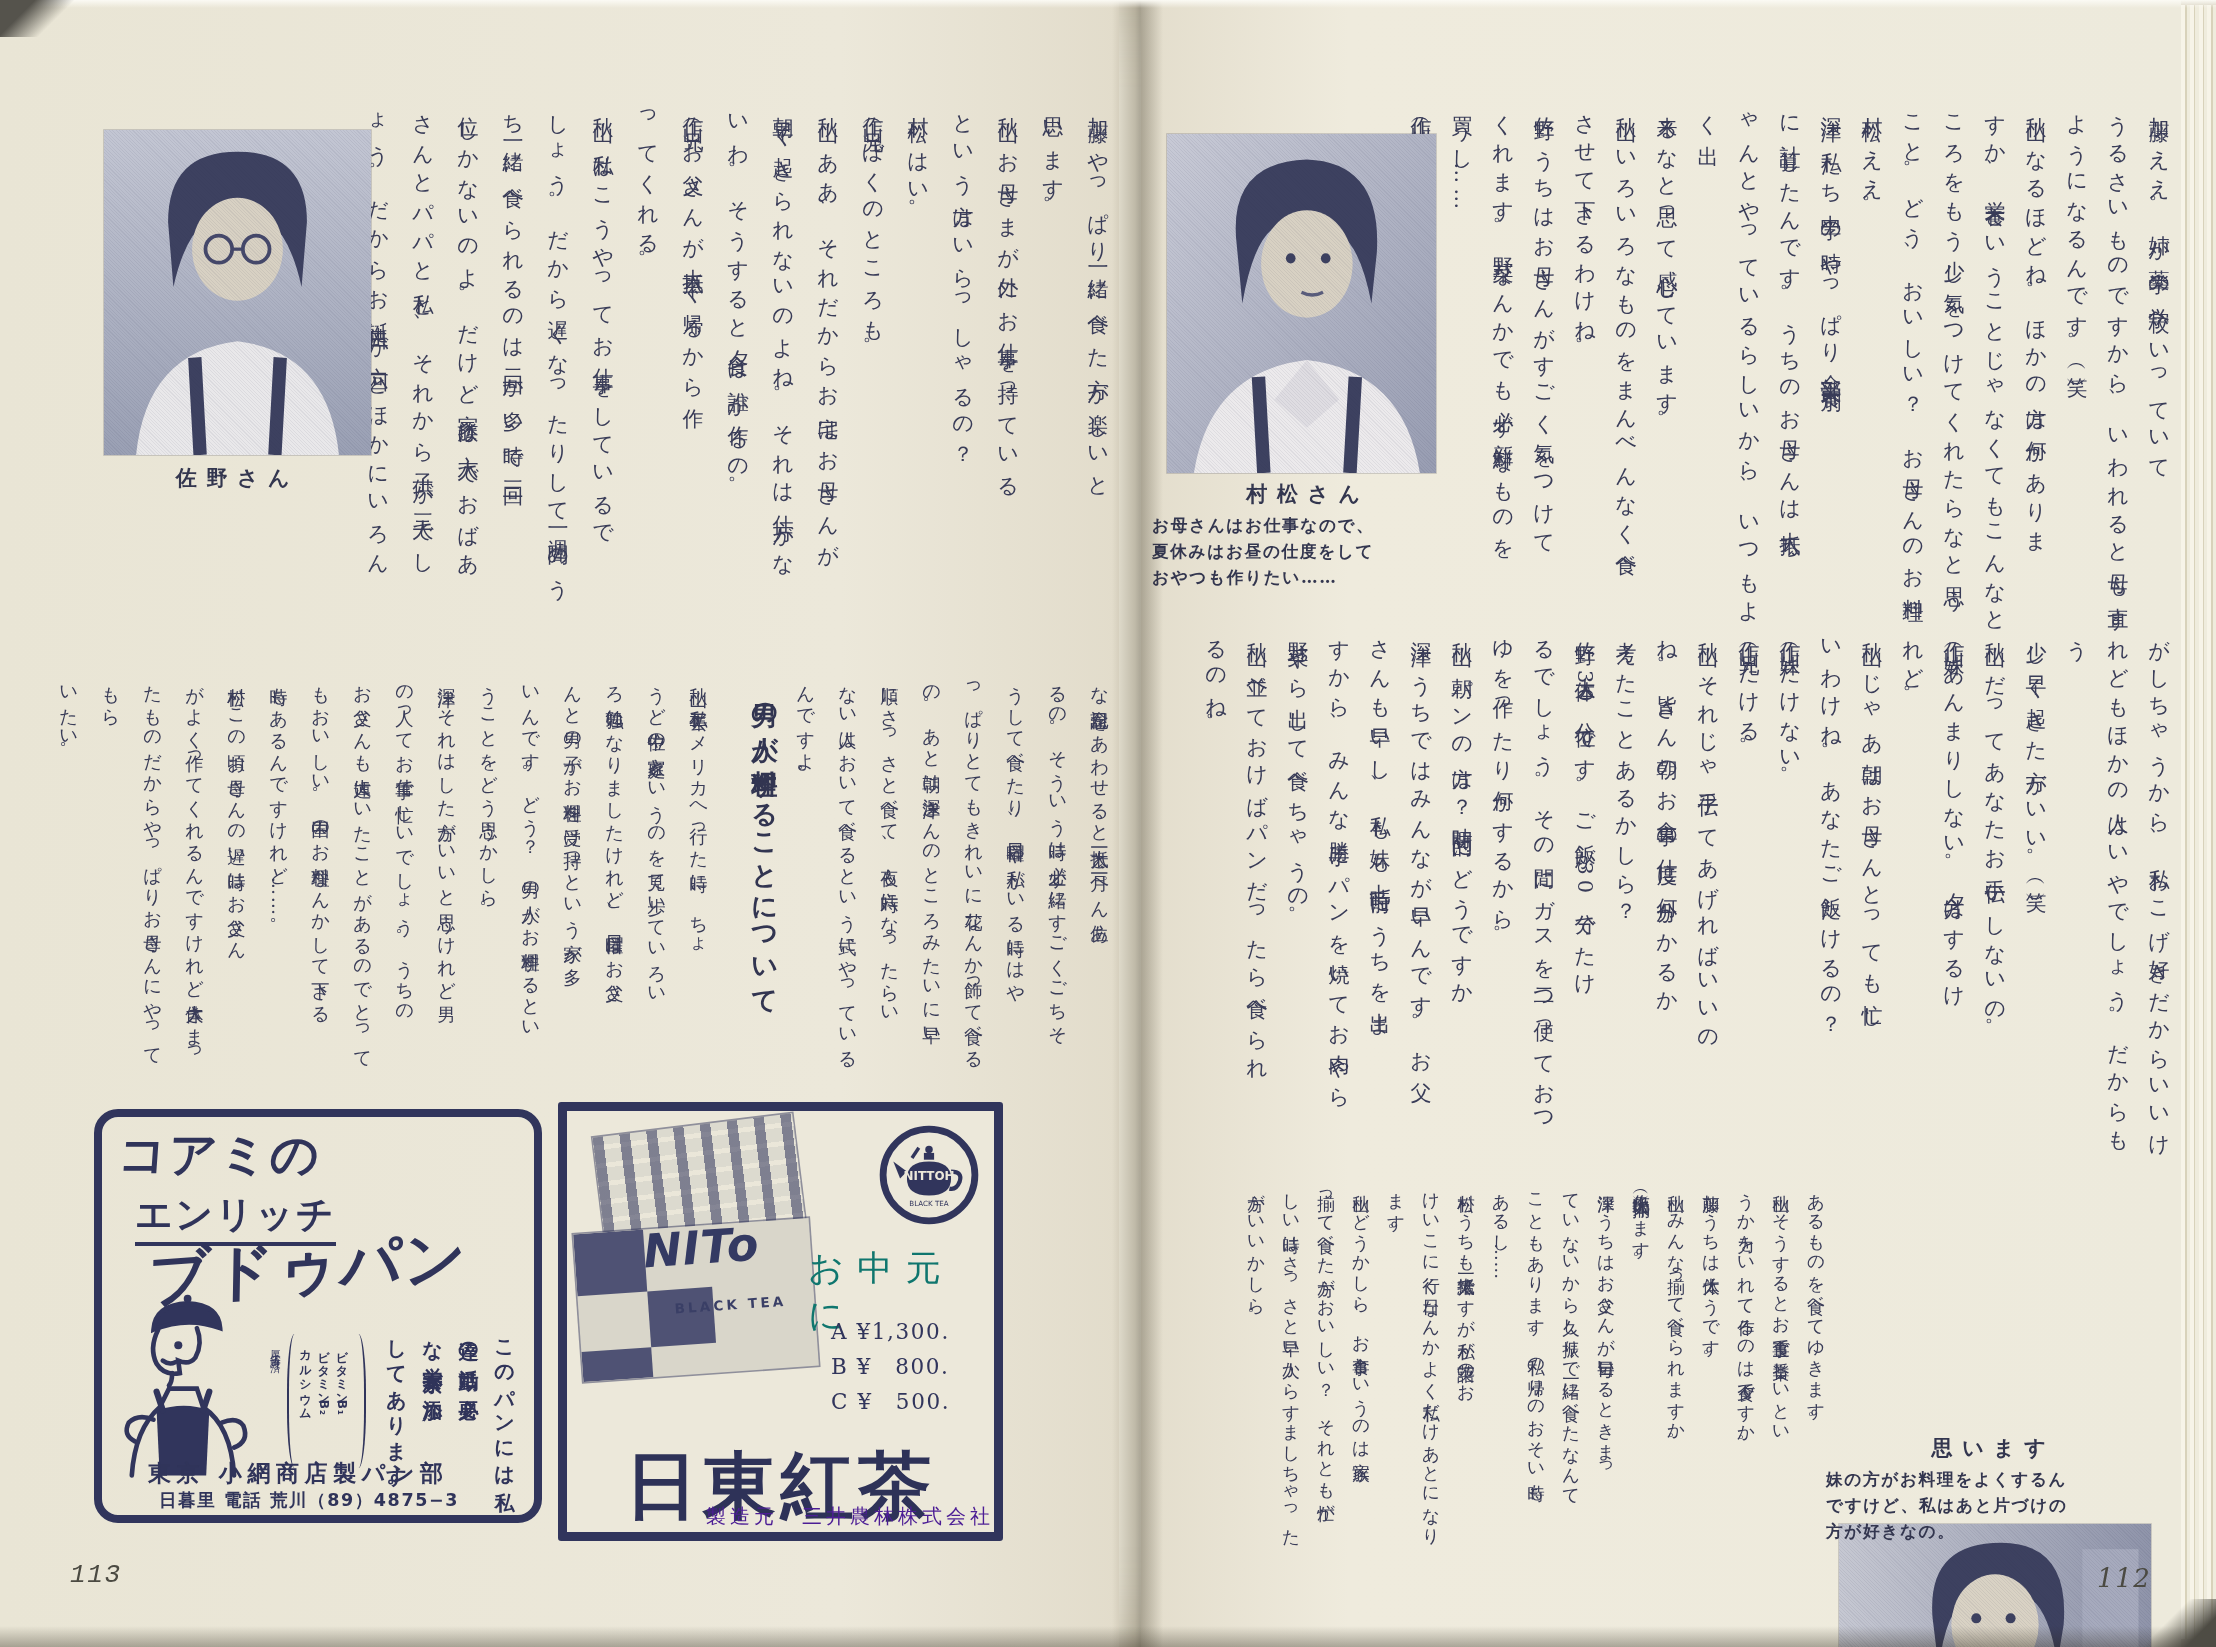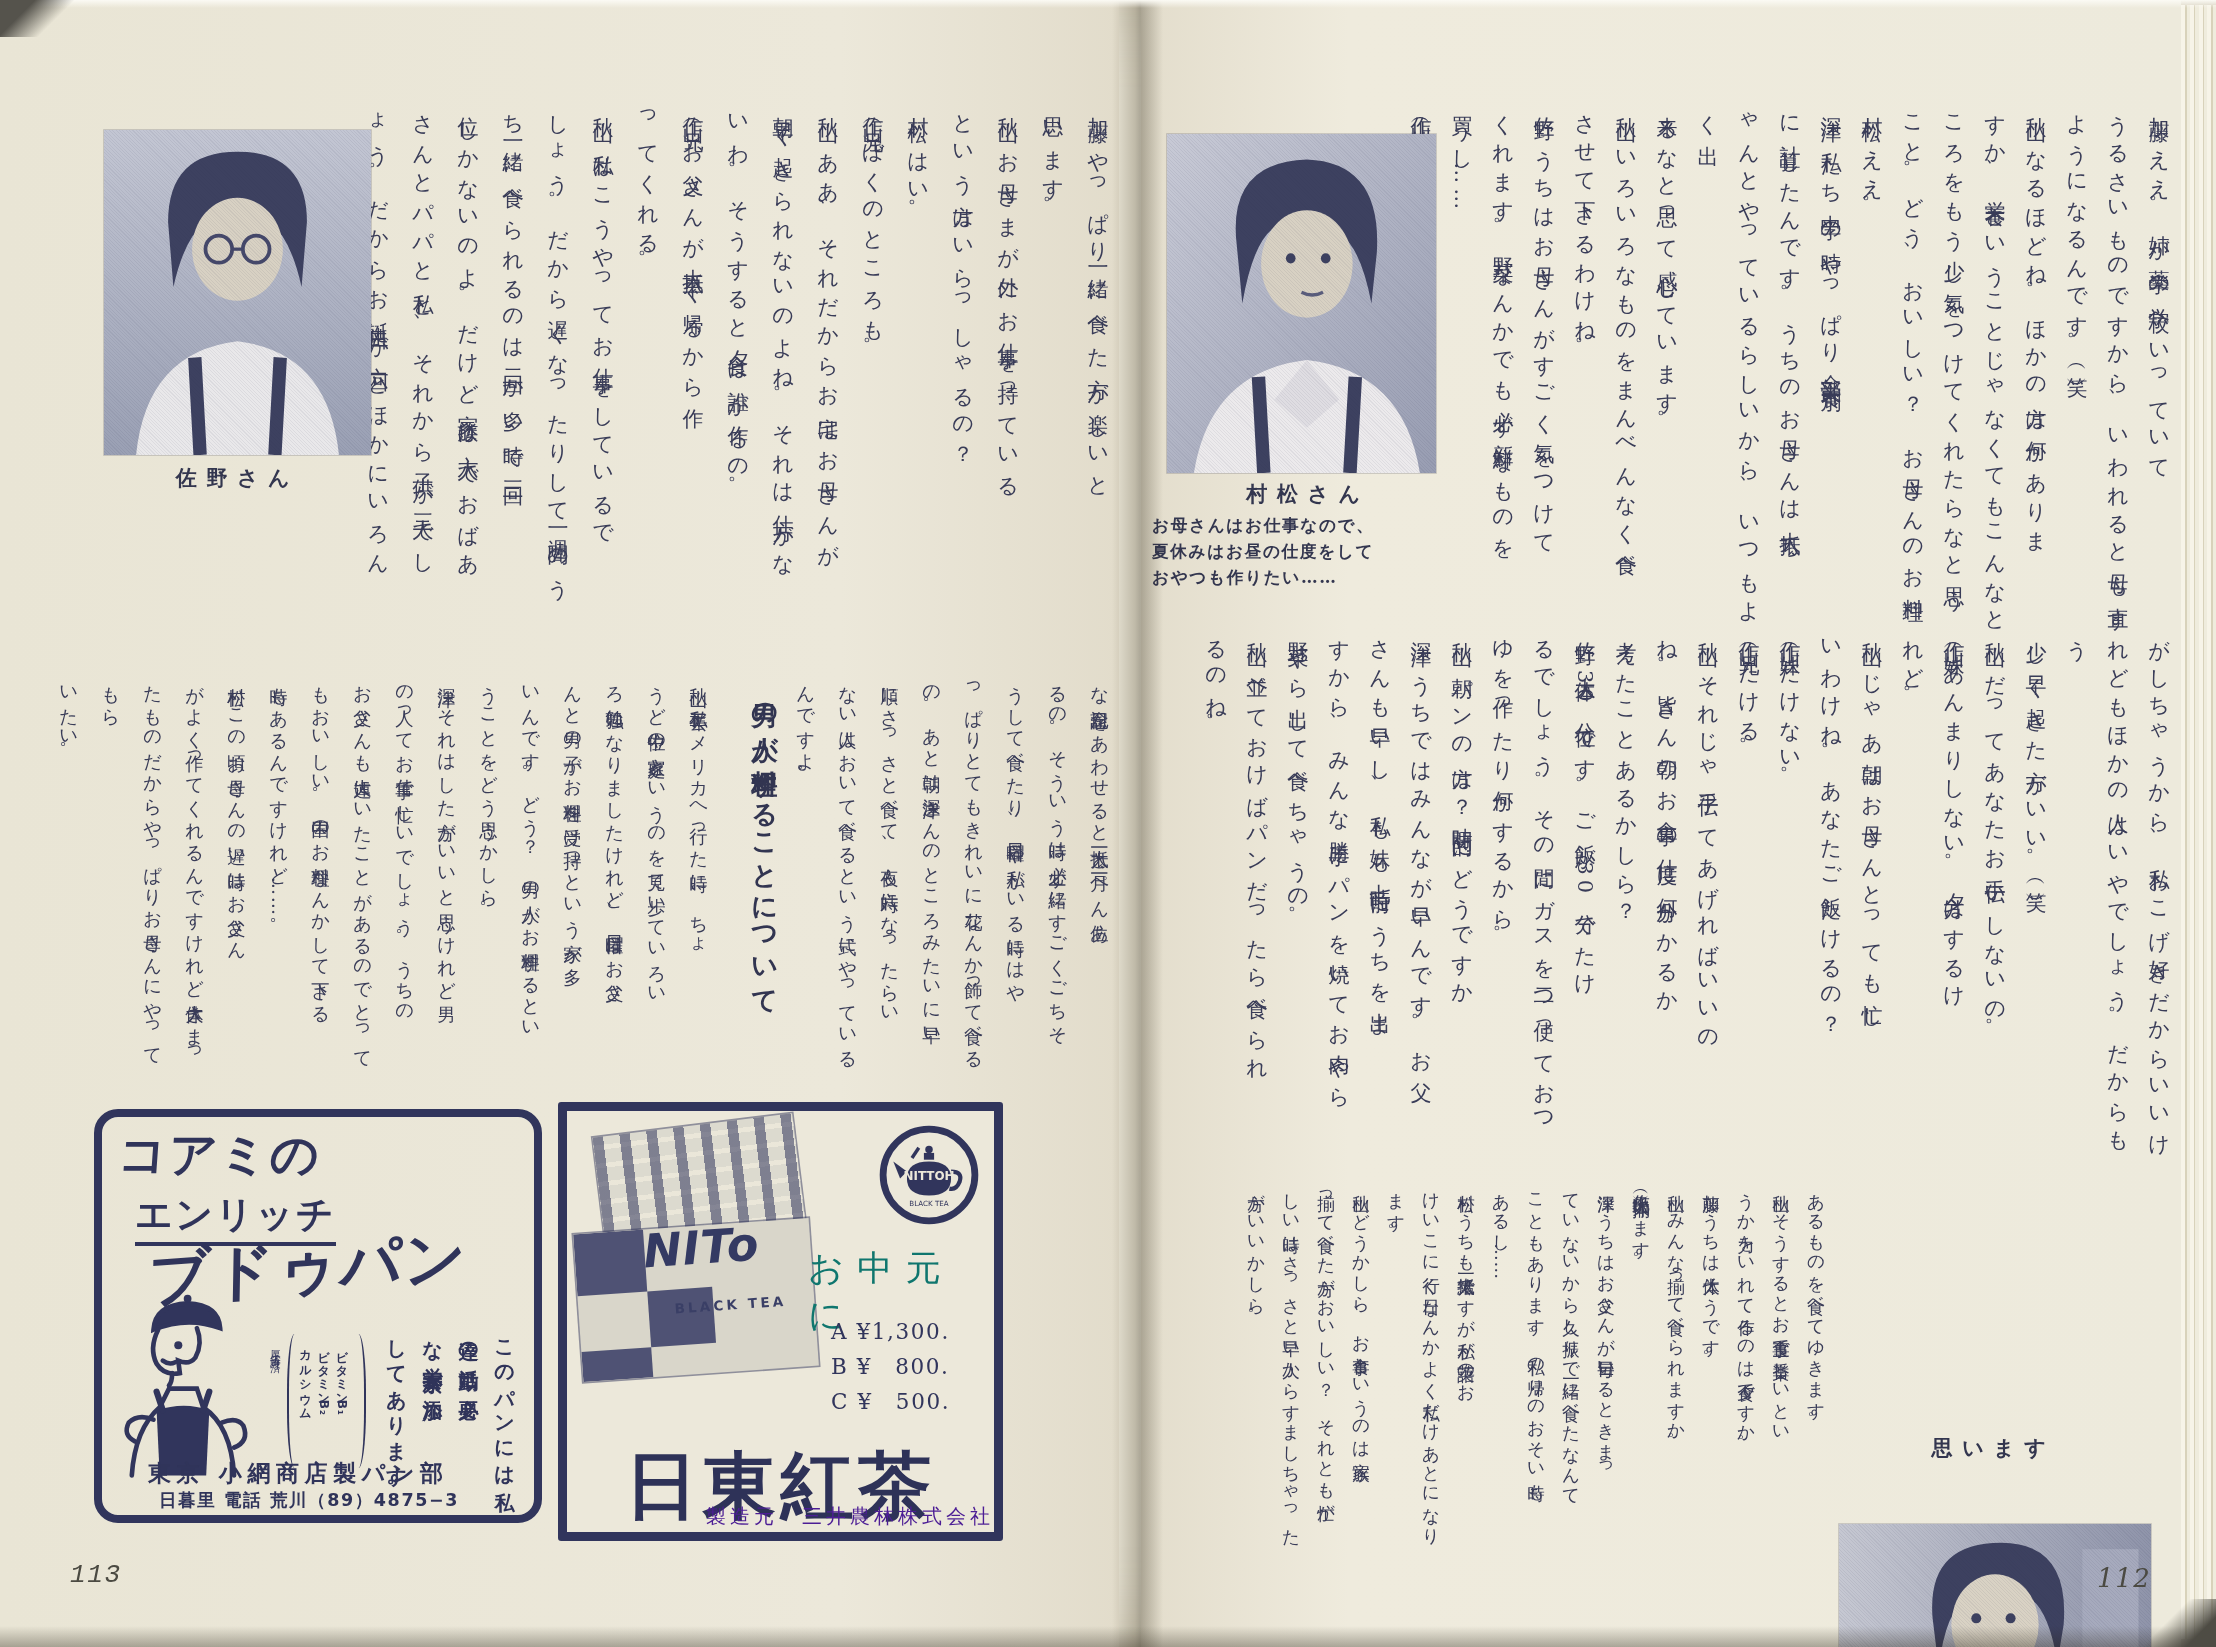--- a/index.html
+++ b/index.html
@@ -321,20 +321,23 @@
         <path d="M30 30 Q28 6 52 6 Q74 6 72 32 L70 44 Q67 26 60 23 L42 23 Q34 27 32 46 Z" fill="#3d4160"></path>
         <ellipse cx="50" cy="32" rx="14" ry="16" fill="#d9d2c4"></ellipse>
         <circle cx="44" cy="30" r="1.6" fill="#3d4160"></circle>
         <circle cx="55" cy="30" r="1.6" fill="#3d4160"></circle>
         <path d="M14 76 Q20 54 50 52 Q80 54 86 76 Z" fill="#edebec"></path>
       </svg>
       <div class="grain"></div>
     </figure>
     <div class="caption" style="left:685px;top:1434px;width:335px;">
       <div class="cap-name">思います</div>
+      <div class="cap-lines">妹の方がお料理をよくするん
+ですけど、私はあと片づけの
+方が好きなの。</div>
     </div>
 
     <div class="pagenum" style="left:956px;top:1563px;">112</div>
   </div>
 
   <div class="gutter"></div>
   <div class="edge-stripes"></div>
   <div class="top-edge"></div>
   <div class="bottom-shade"></div>
   <div class="corner-tl"></div>

